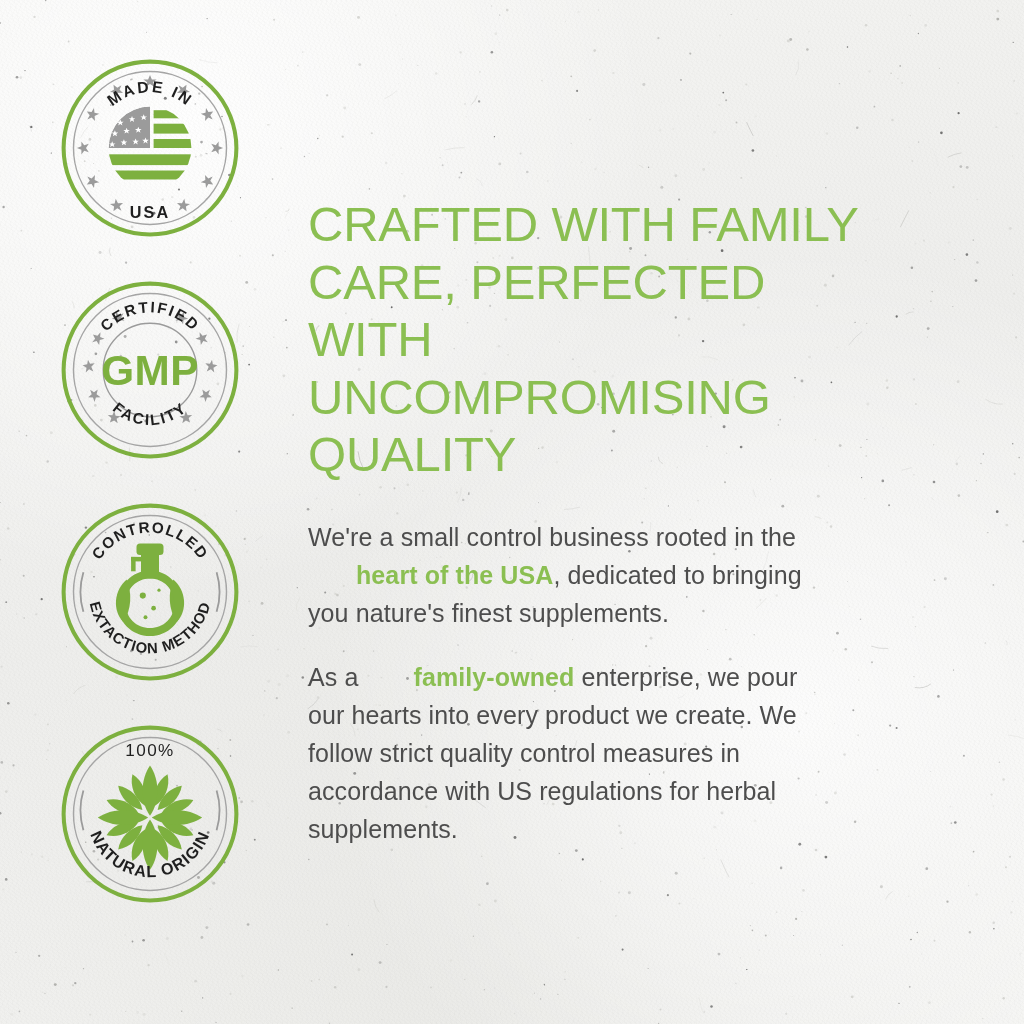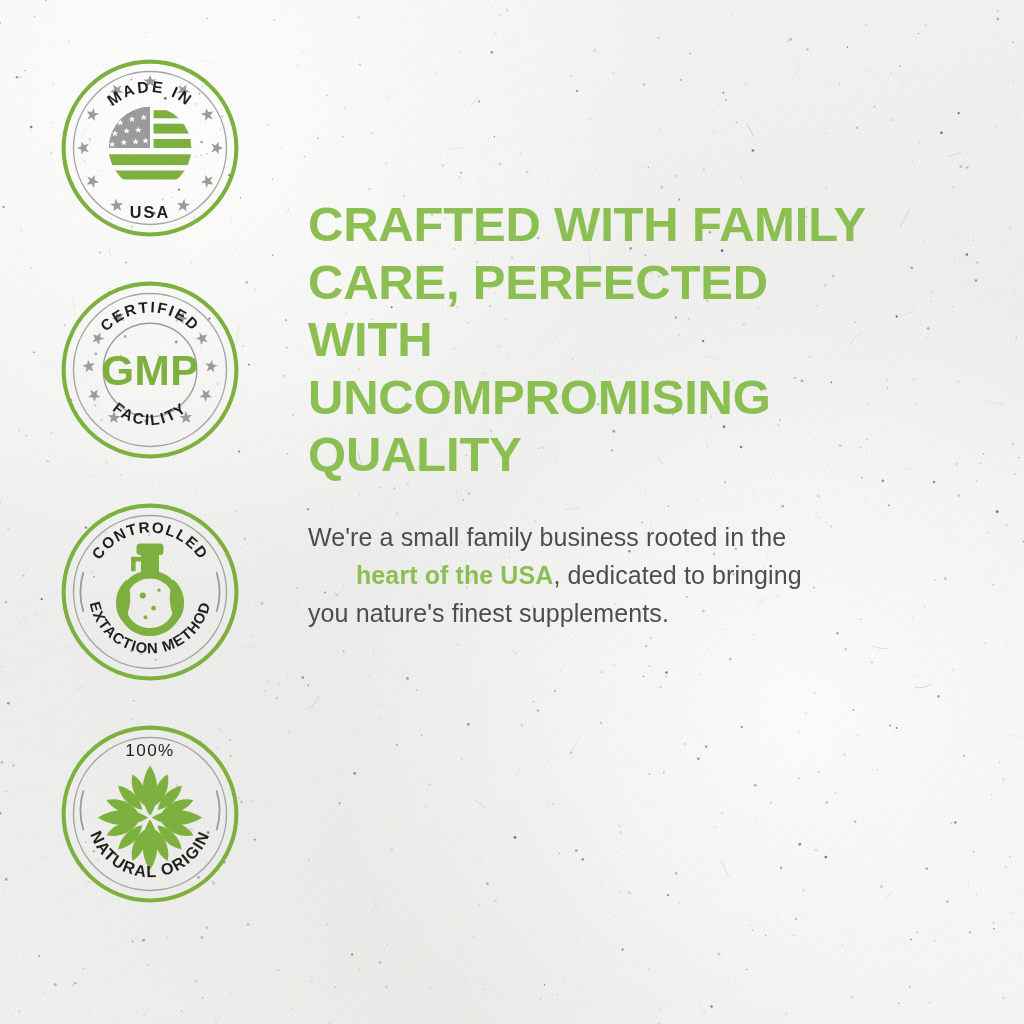--- a/index.html
+++ b/index.html
@@ -75,21 +75,21 @@
     height: 180px;
     position: relative;
     flex: none;
   }
   .badge svg { display: block; width: 180px; height: 180px; }
 
   
   .headline {
     margin: 0 0 34px 0;
     font-family: "Liberation Sans", sans-serif;
-    font-weight: 700;
+    font-weight: 400;
     font-size: 49px;
     line-height: 1.175;
     letter-spacing: -0.2px;
     color: #8bbf52;
     text-transform: uppercase;
     max-width: 560px;
   }
 
   
   .para {
@@ -1376,17 +1376,18 @@
             <textPath href="#arc-natural" startOffset="50%" text-anchor="middle">NATURAL ORIGIN</textPath>
           </text>
         </svg>
       </div>
 
     </div>
 
     <div class="text-column">
       <h1 class="headline">CRAFTED WITH FAMILY CARE, PERFECTED WITH UNCOMPROMISING QUALITY</h1>
 
-      <p class="para"><span>We're a small family business rooted in the </span><span class="hl">heart of the USA</span><span>, dedicated to bringing you nature's finest supplements.</span></p>
+      <p class="para"><span>We're a small control business rooted in the </span><span class="hl">heart of the USA</span><span>, dedicated to bringing you nature's finest supplements.</span></p>
+      <p class="para"><span>As a </span><span class="hl">family-owned</span><span> enterprise, we pour our hearts into every product we create. We follow strict quality control measures in accordance with US regulations for herbal supplements.</span></p>
     </div>
 
   </div>
 </div>
 
 </body></html>

